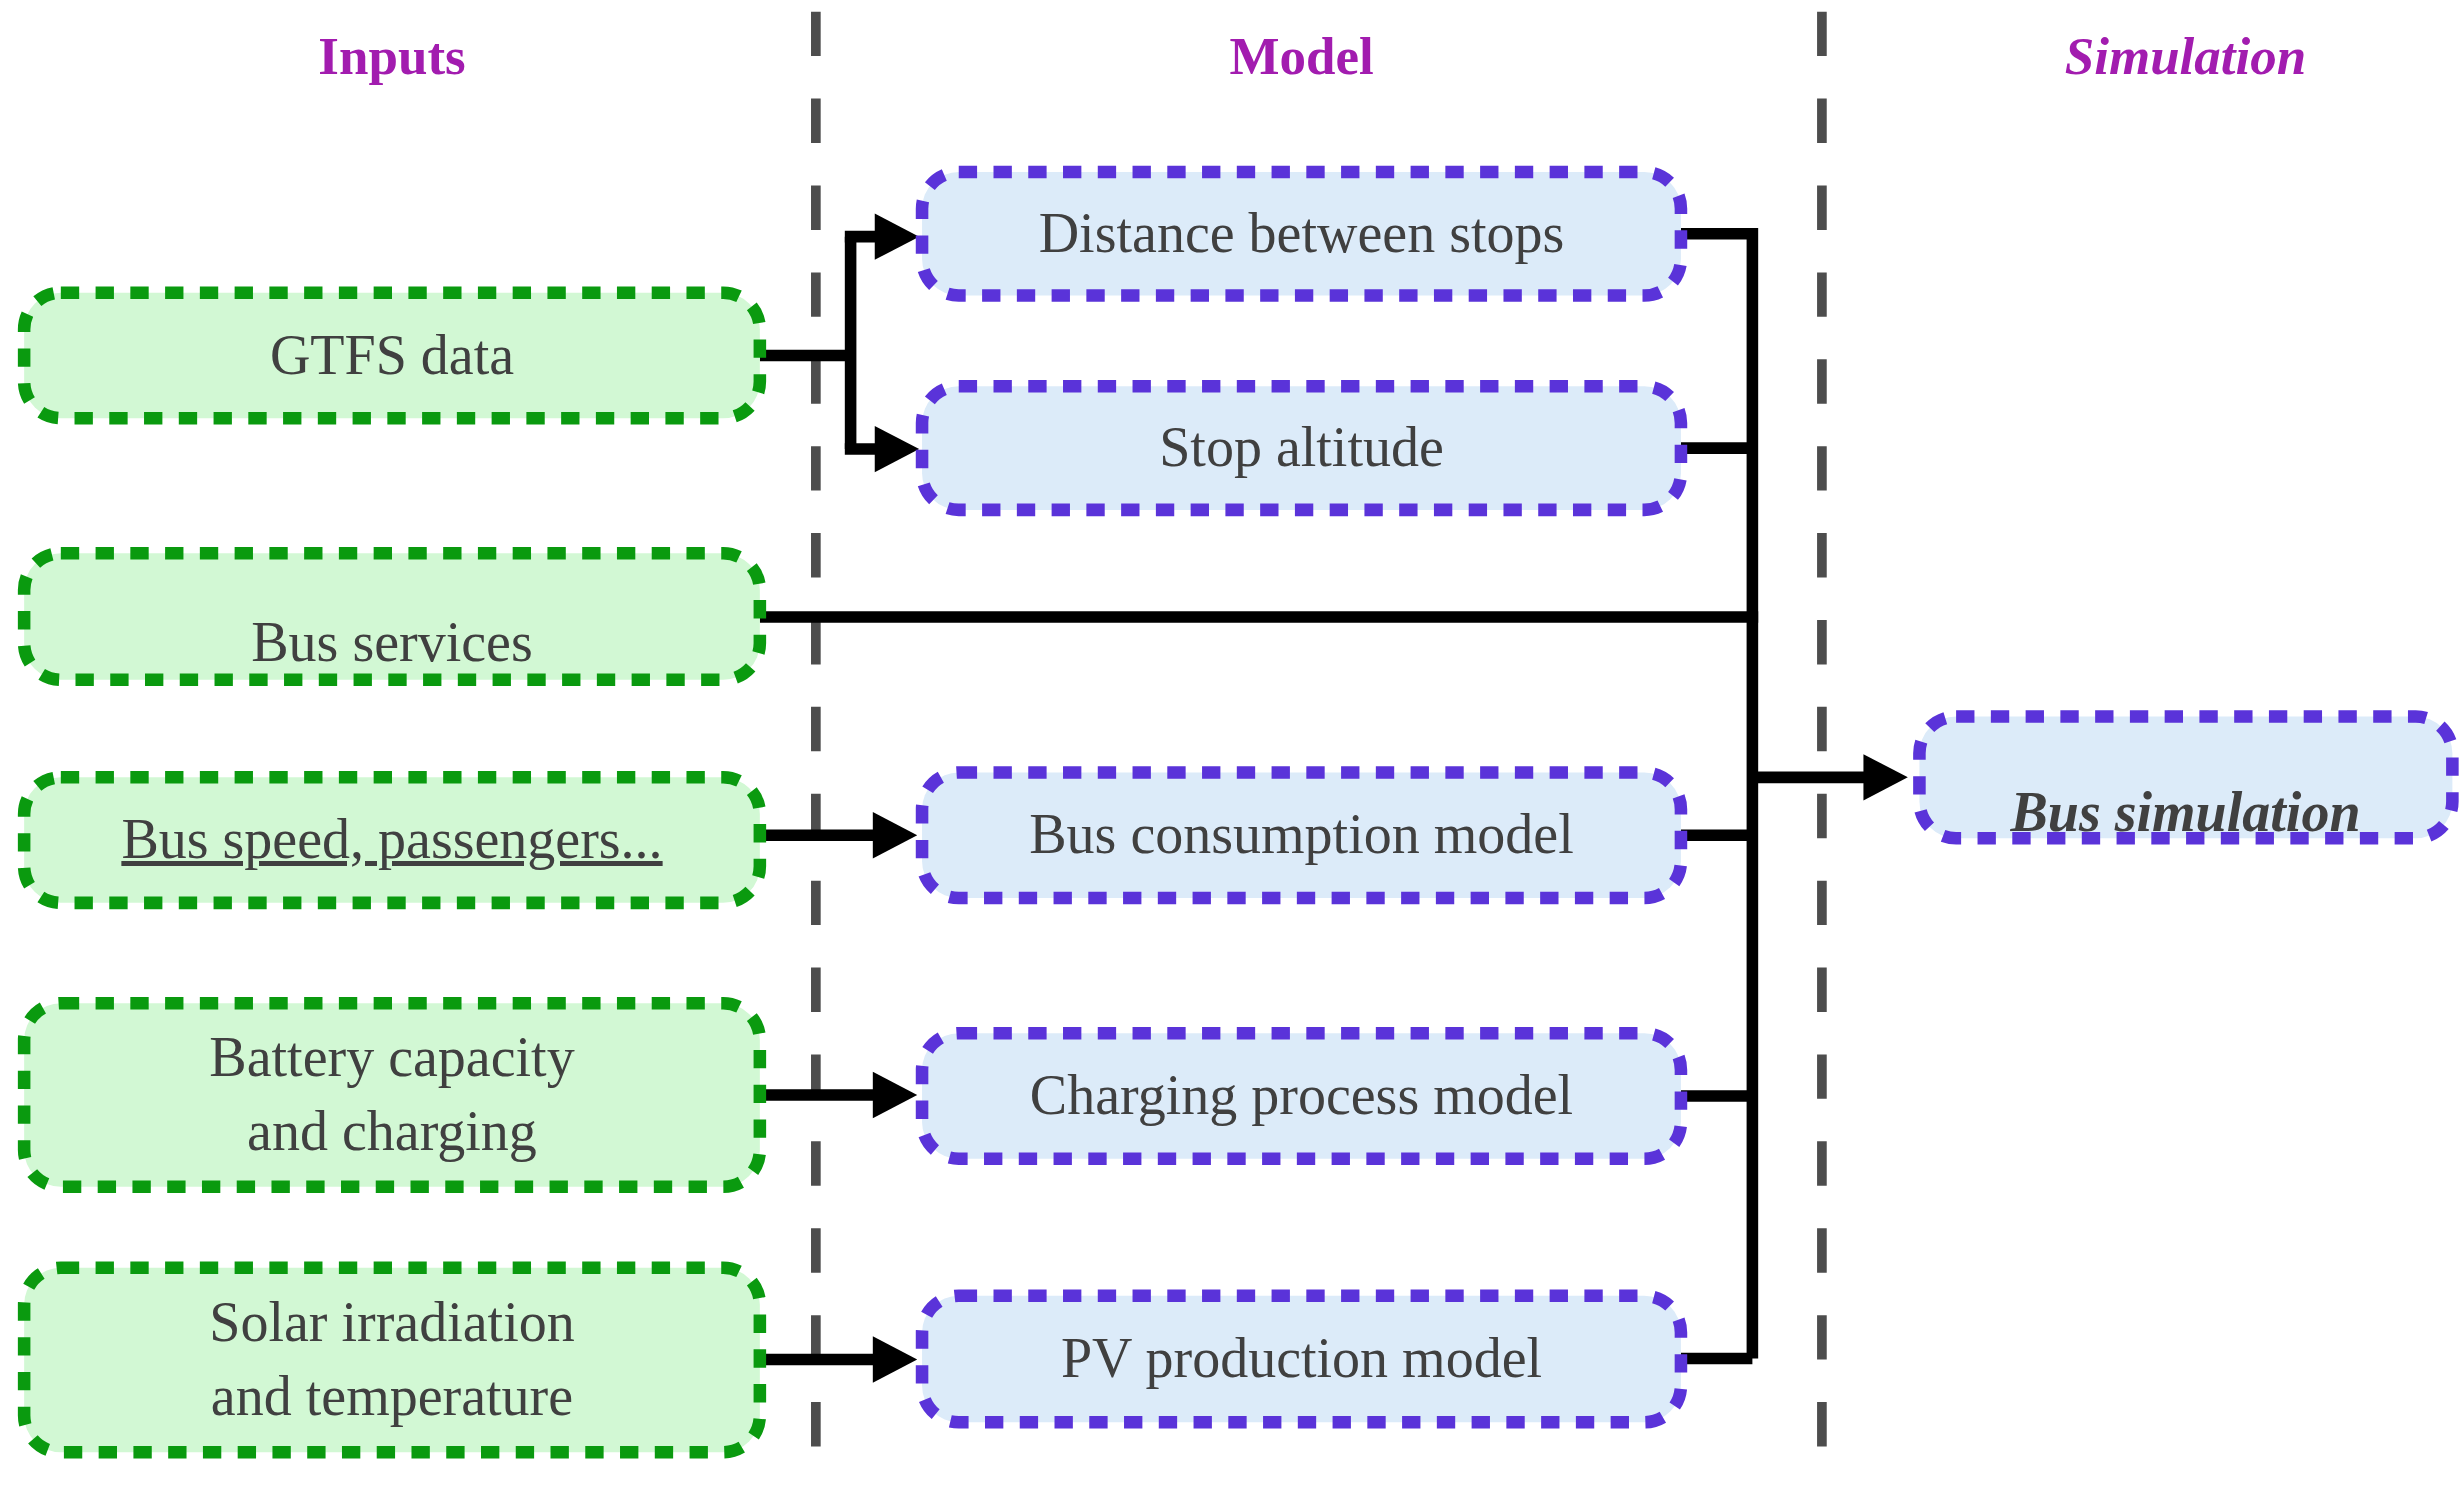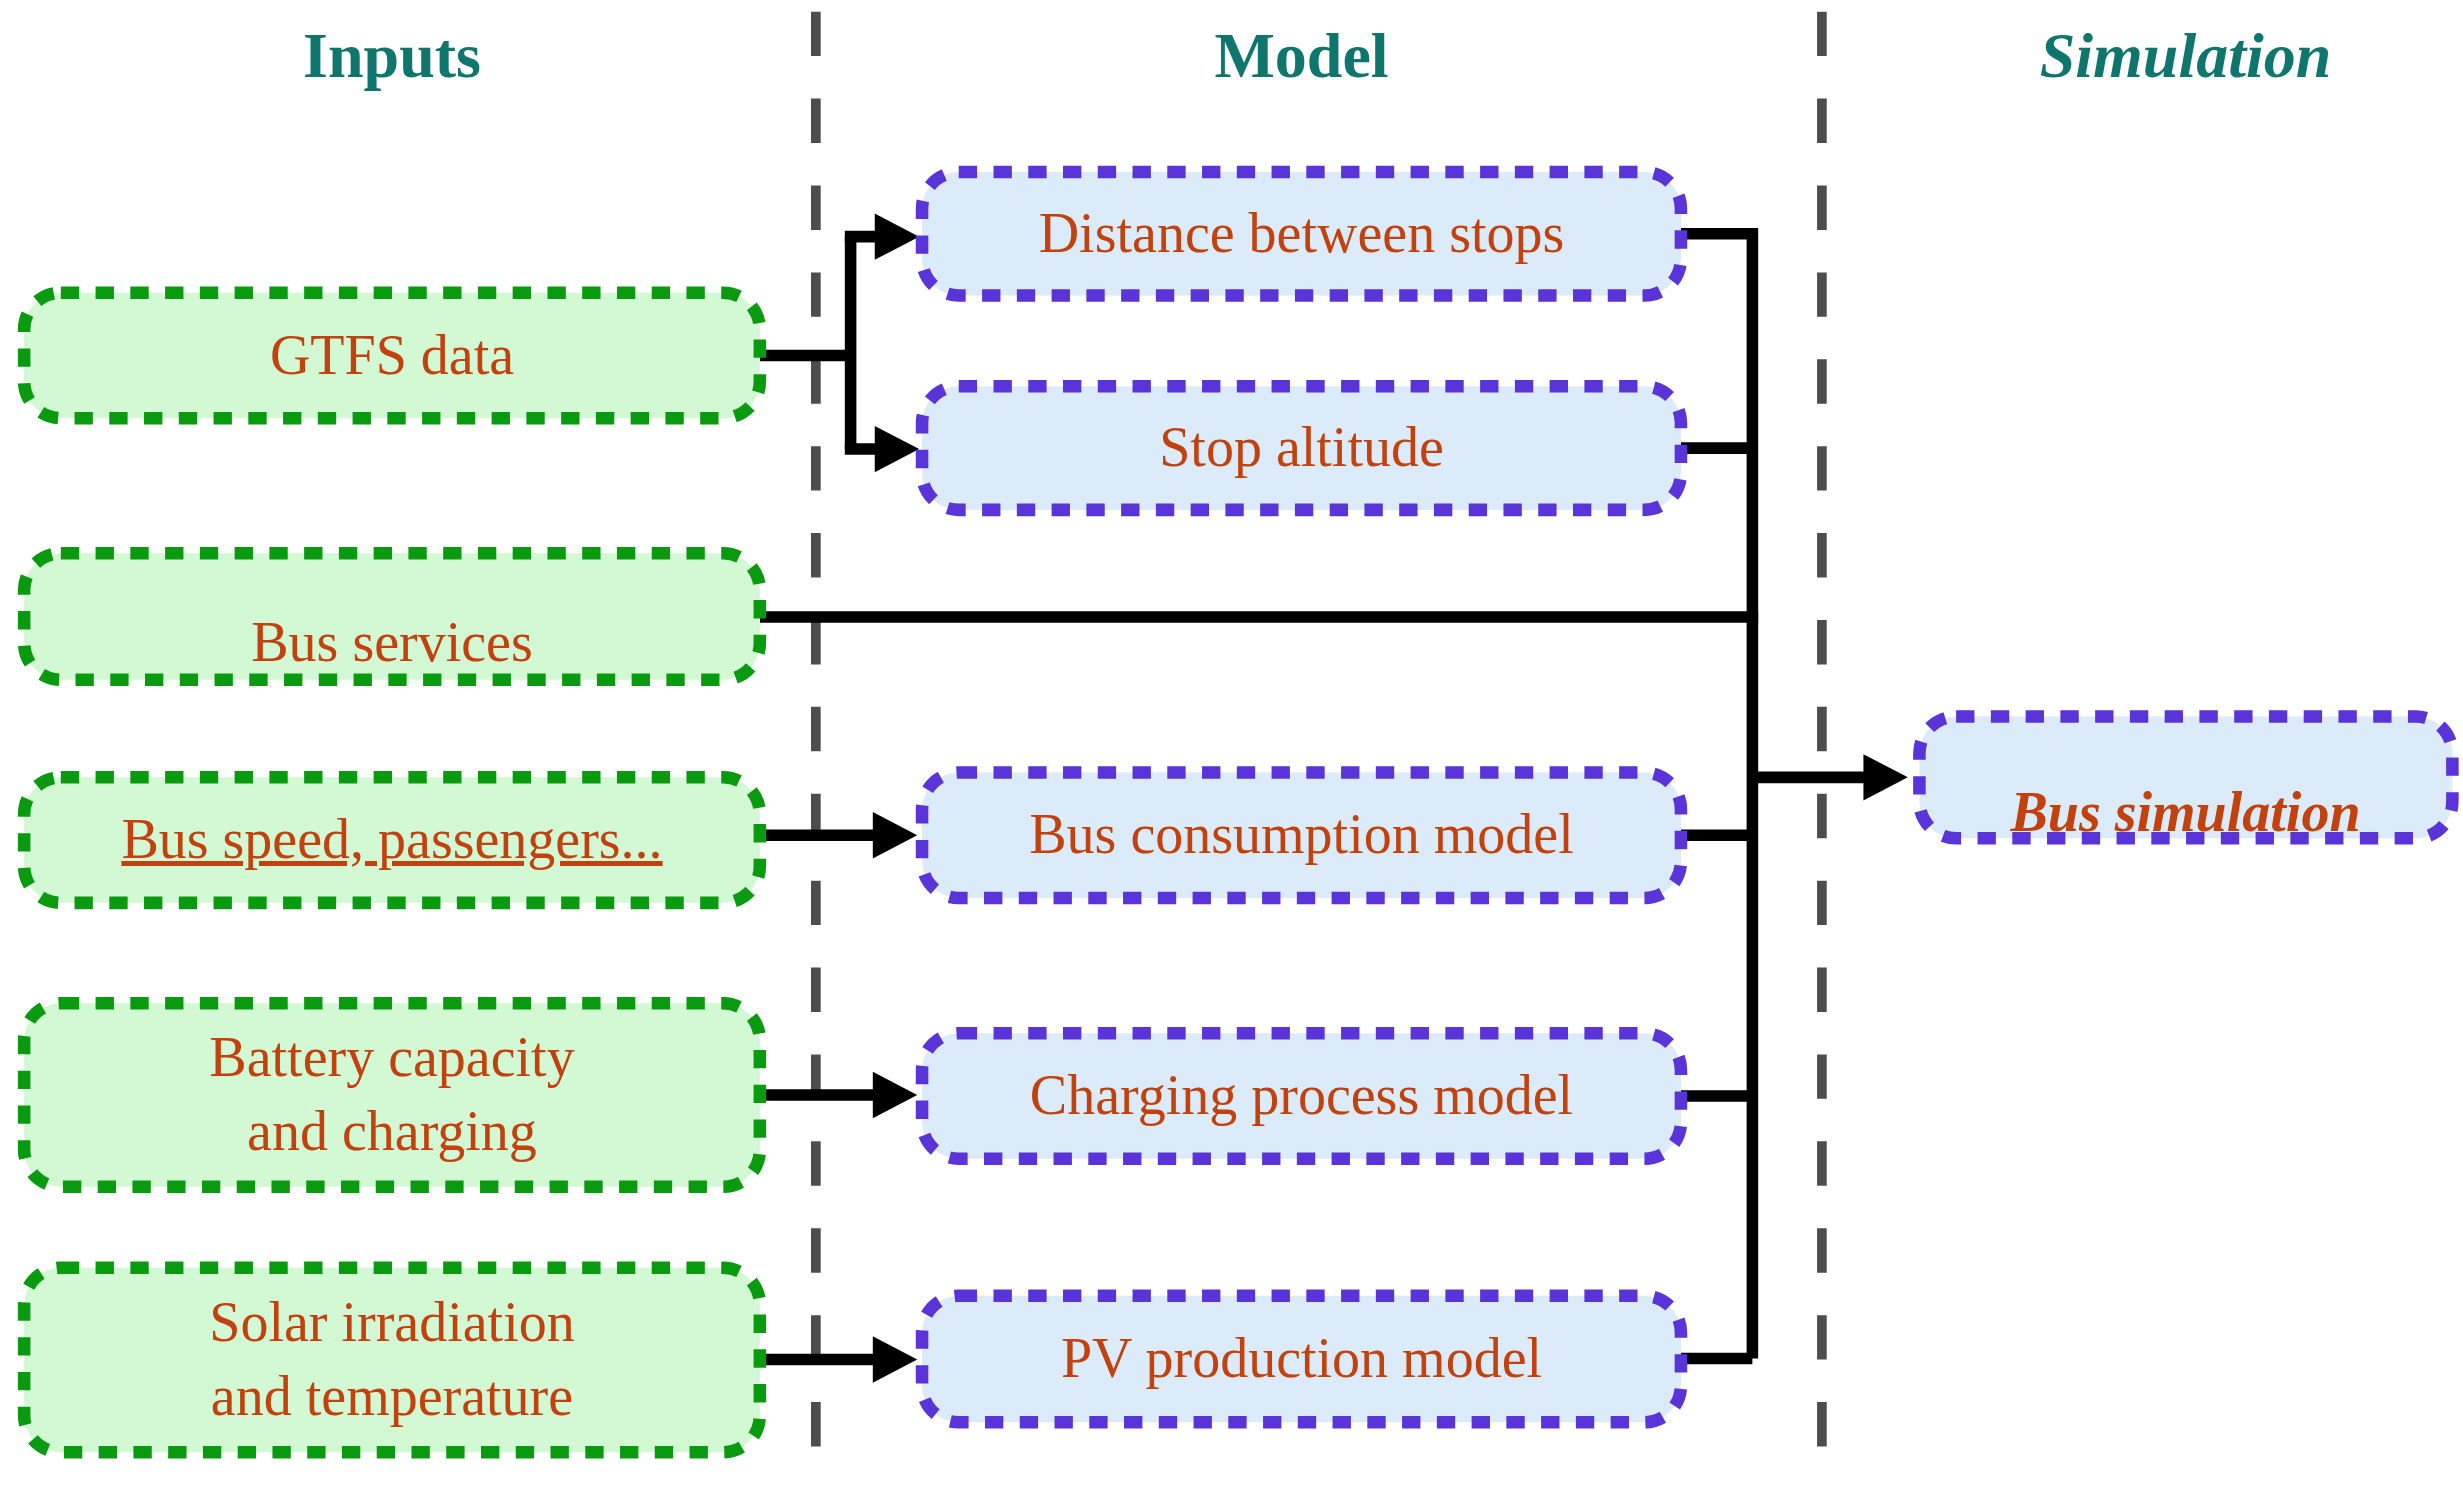--- a/index.html
+++ b/index.html
@@ -7,27 +7,27 @@
     position:relative;
     width:2463px;height:1490px;
     background:#ffffff;
     font-family:"Liberation Serif", serif;
     overflow:hidden;
   }
   svg.layer{position:absolute;left:0;top:0;}
   .col-title{
     position:absolute;top:9.7px;height:93px;
     display:flex;align-items:center;justify-content:center;
-    font-size:64px;font-weight:bold;color:#0f766e;
+    font-size:53px;font-weight:bold;color:#a21caf;
   }
   .box-label{
     position:absolute;
     display:flex;align-items:center;justify-content:center;
     text-align:center;
-    font-size:56px;line-height:1.32;color:#c2410c;
+    font-size:56px;line-height:1.32;color:#404040;
     white-space:pre-line;
   }
   .box-label.bold{font-weight:bold;}
   
   .col-inputs{left:24px;width:736px;}
   .col-model{left:922px;width:759px;}
   .col-sim{left:1919px;width:533px;font-style:italic;}
 </style>
 </head>
 <body>

